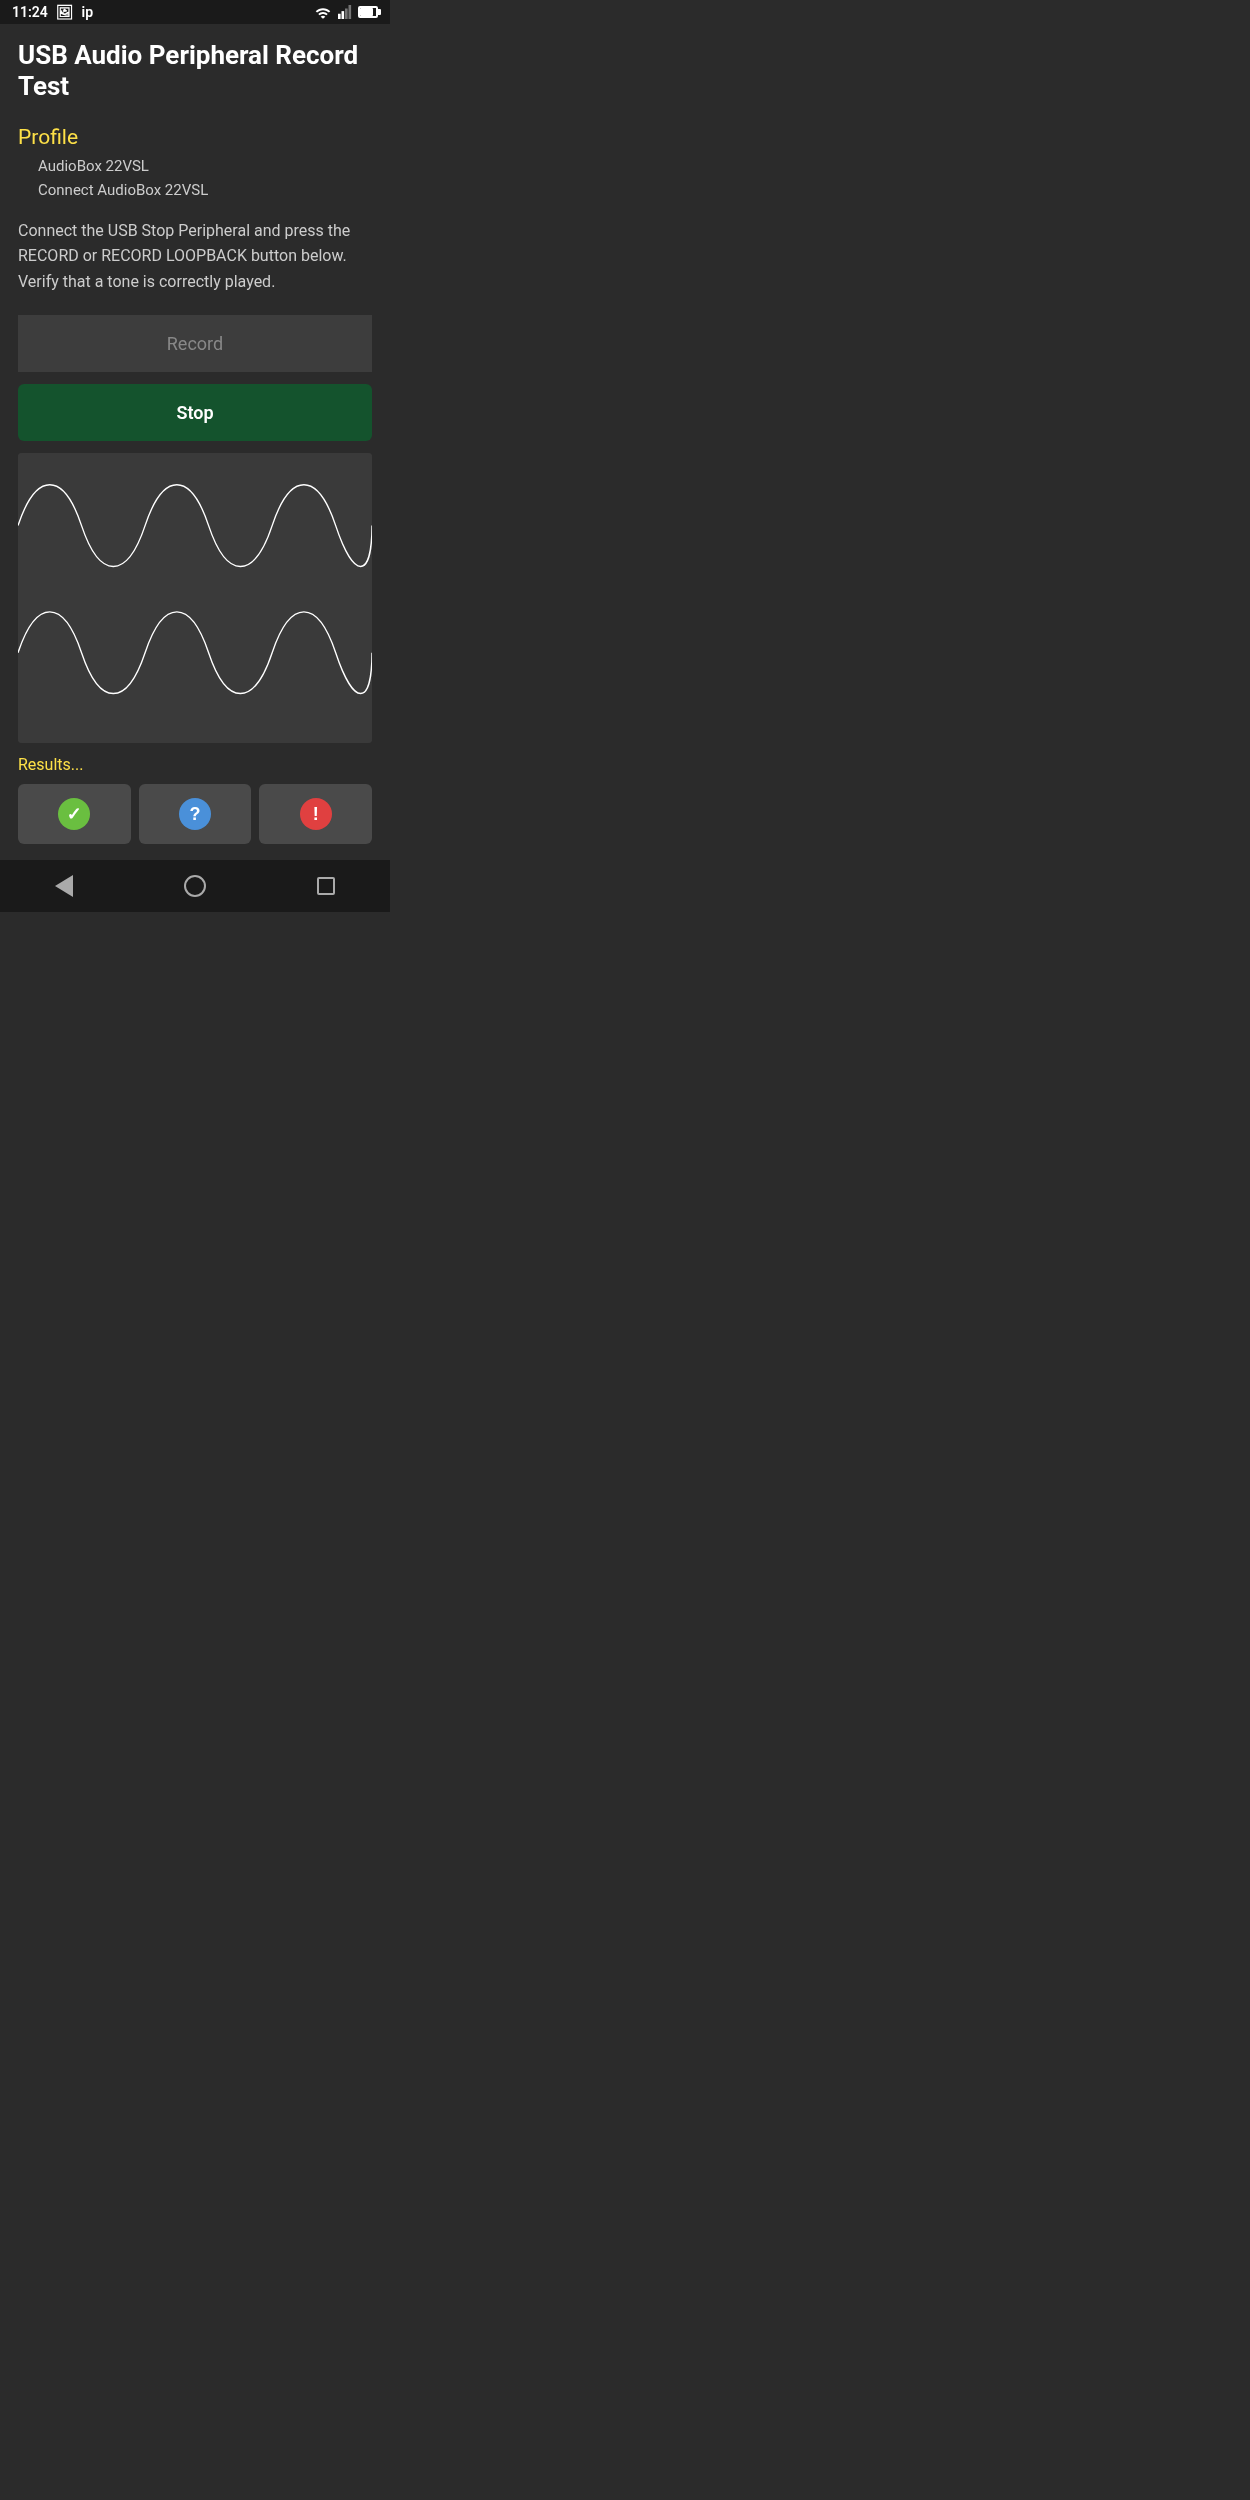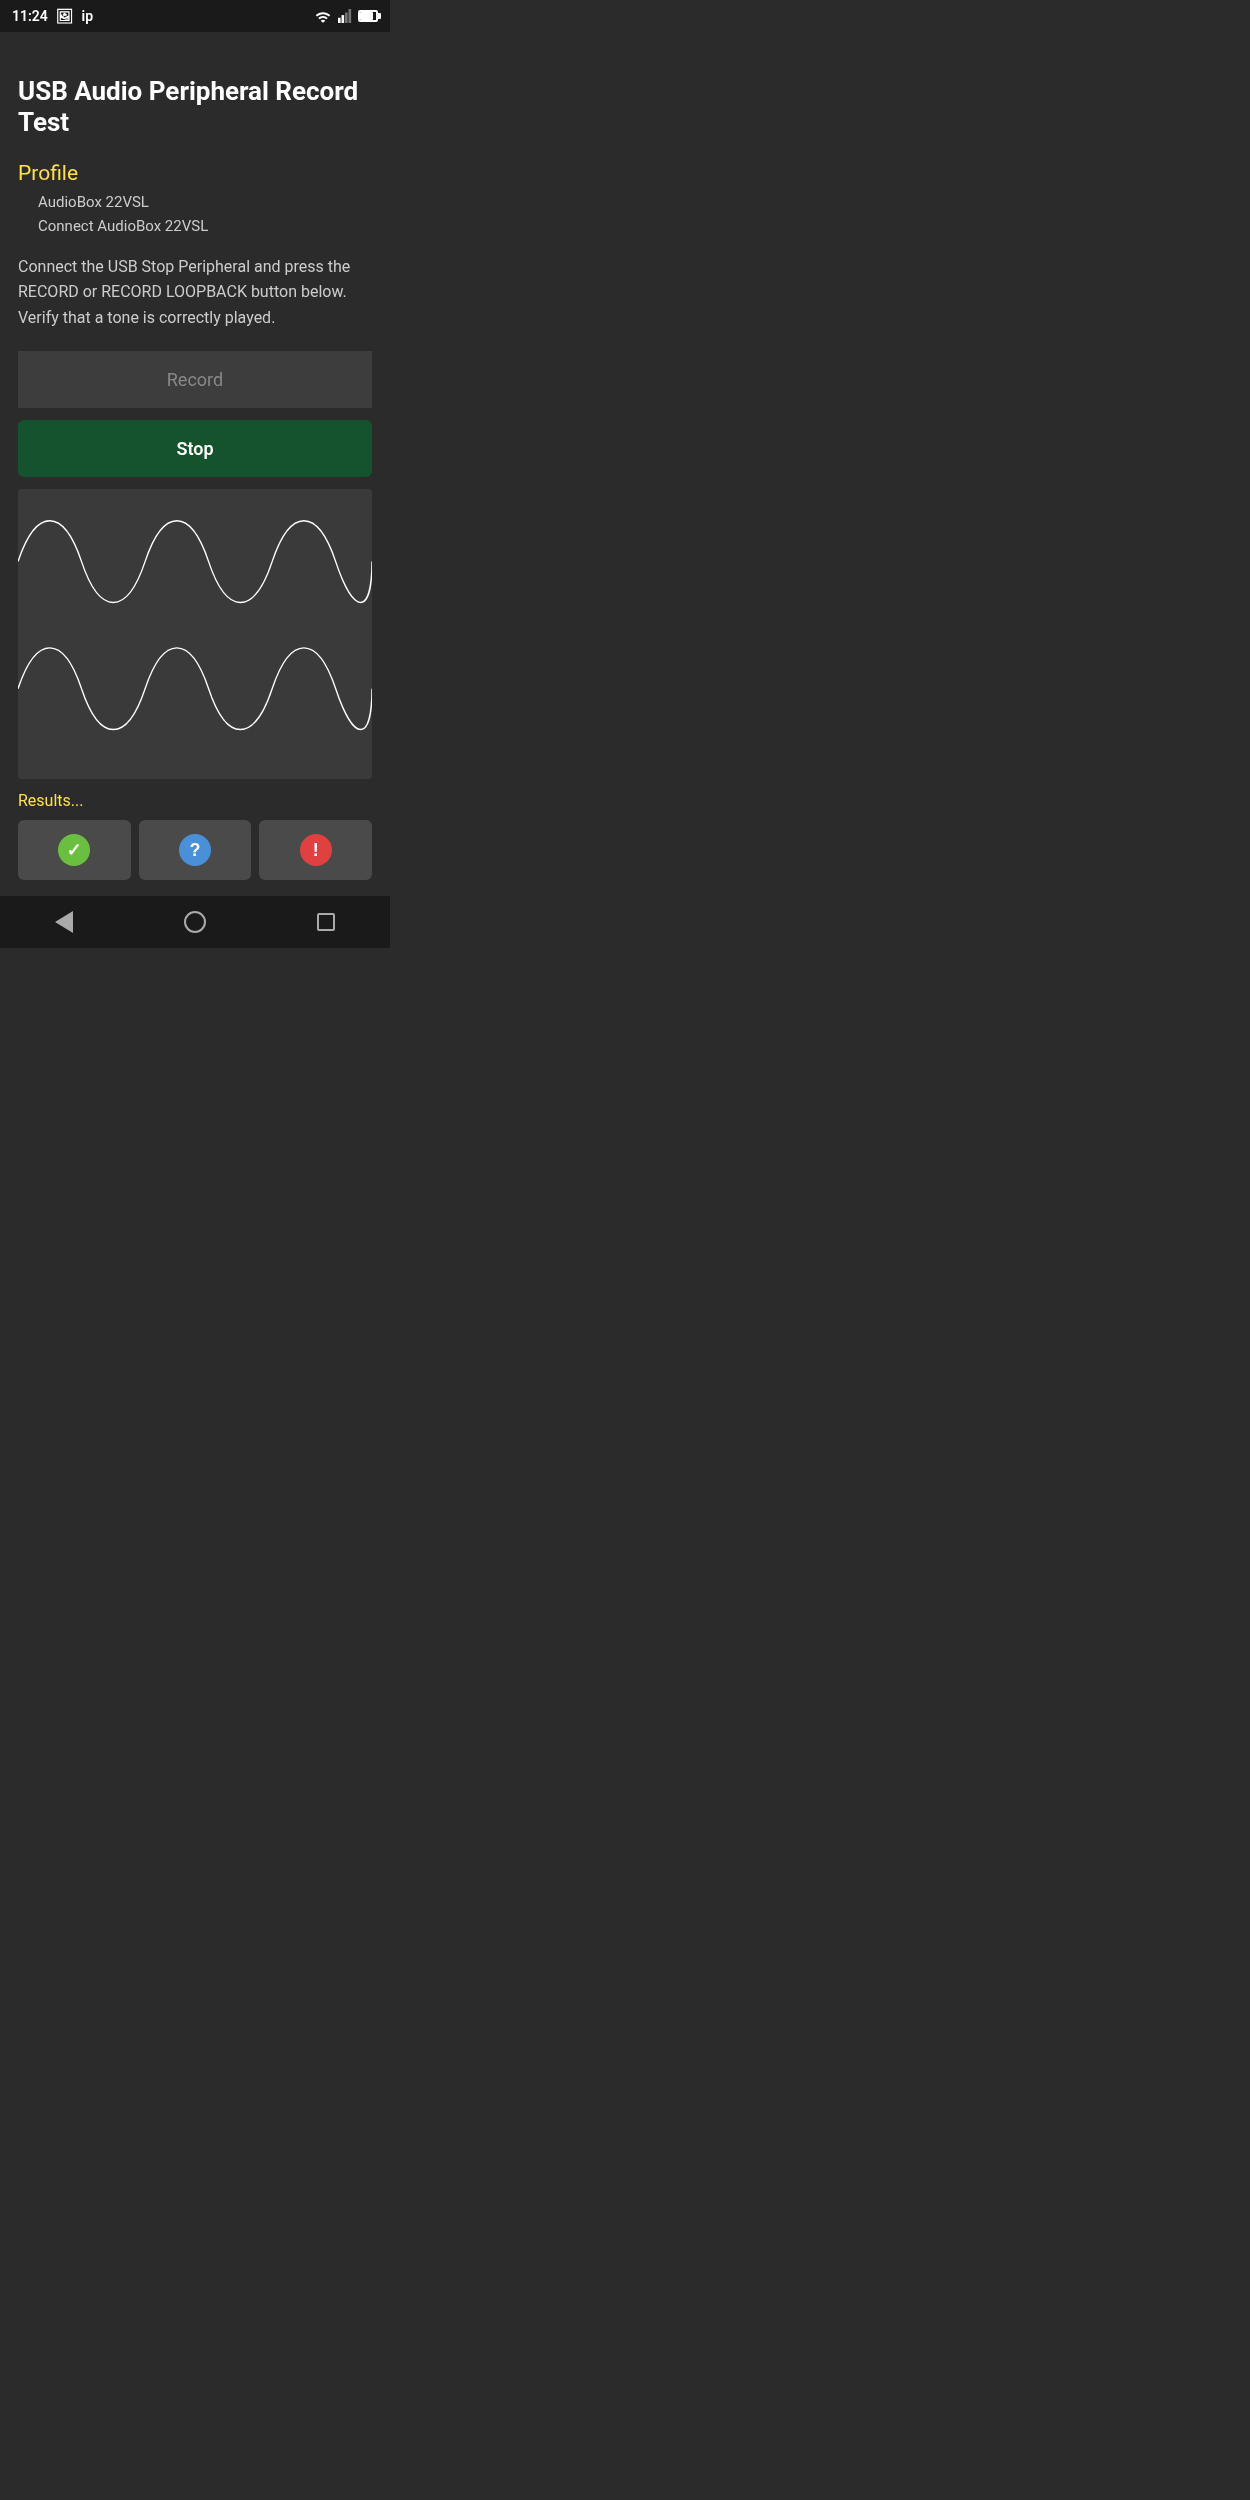--- a/index.html
+++ b/index.html
@@ -13,21 +13,21 @@
       min-height: 844px;
       background-color: #2b2b2b;
       font-family: 'Roboto', Arial, sans-serif;
       color: #ffffff;
       display: flex;
       flex-direction: column;
     }
 
     .status-bar {
       background-color: #1a1a1a;
-      height: 32px;
+      height: 24px;
       display: flex;
       align-items: center;
       justify-content: space-between;
       padding: 0 12px;
       flex-shrink: 0;
     }
 
     .status-left {
       display: flex;
       align-items: center;
@@ -79,21 +79,20 @@
       width: 80%;
       border-radius: 1px;
     }
 
     .content {
       flex: 1;
       padding: 16px 18px;
       display: flex;
       flex-direction: column;
       gap: 0;
-      margin-top: 28px;
     }
 
     .page-title {
       font-size: 26px;
       font-weight: 700;
       color: #ffffff;
       margin-bottom: 20px;
       line-height: 1.2;
     }
 

